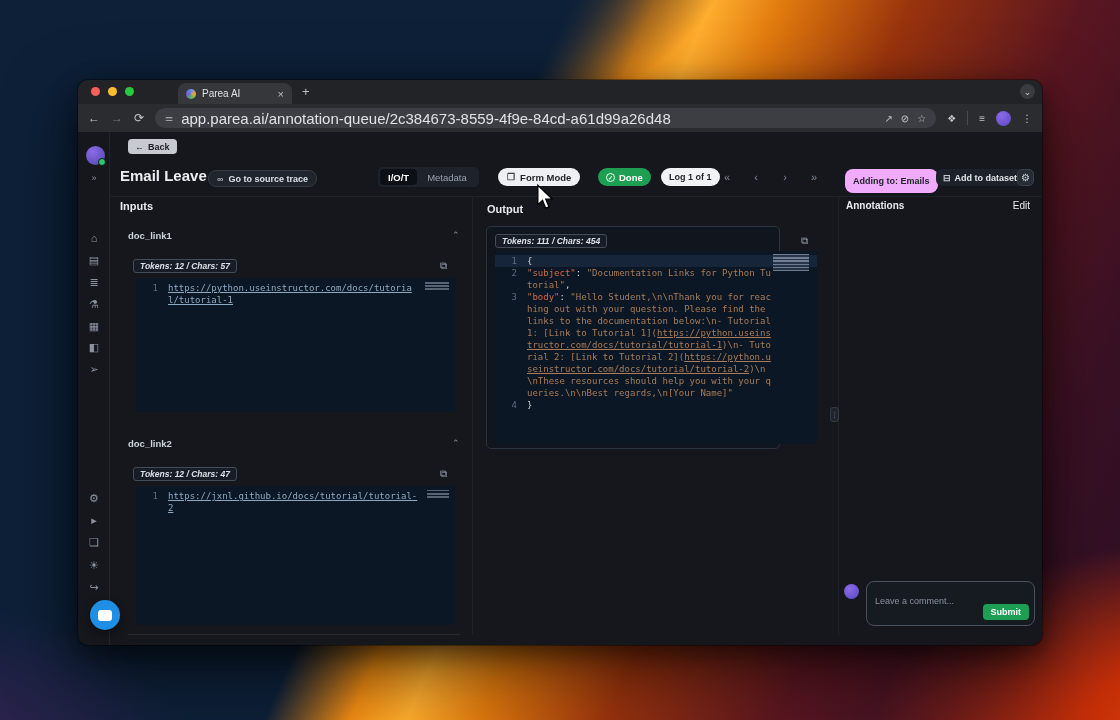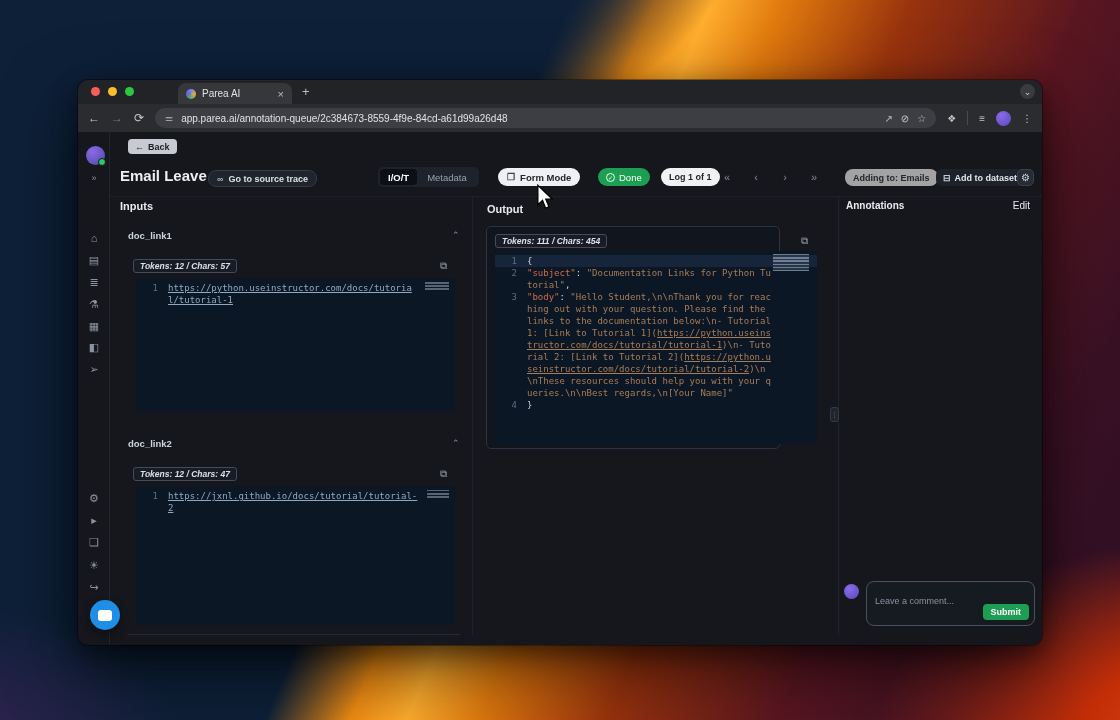--- a/index.html
+++ b/index.html
@@ -33,21 +33,21 @@
   .newtab { position:absolute; left:224px; top:4px; font-size:13px; }
   .win-chevron { position:absolute; right:7px; top:4px; width:15px; height:15px; border-radius:50%;
     background:#3a3b3f; color:#c8cbd0; font-size:9px; display:flex; align-items:center; justify-content:center; }
 
   .toolbar { position:absolute; left:0; top:24px; right:0; height:28px; background:#2b2c30;
     display:flex; align-items:center; padding:0 10px; gap:11px; }
   .nav-ic { font-size:12px; color:#c0c3c9; } .nav-ic.dim { color:#74777d; }
   .urlpill { flex:1; height:20px; background:#3d3e43; border-radius:10px;
     display:flex; align-items:center; padding:0 10px; gap:8px; min-width:0; }
   .tune { font-size:9px; color:#b9bdc4; }
-  .url-text { font-size:10px; color:#dfe1e5; white-space:nowrap; overflow:hidden; flex:1; }
+  .url-text { font-size:15px; color:#dfe1e5; white-space:nowrap; overflow:hidden; flex:1; }
   .pill-ic { font-size:10px; color:#c0c3c9; }
   .tb-sep { width:1px; height:14px; background:#4a4b4f; }
   .tb-avatar { width:15px; height:15px; border-radius:50%;
     background:radial-gradient(circle at 35% 30%, #8b6ae8, #5a48c0); }
 
   
   .side { position:absolute; left:0; top:52px; bottom:0; width:32px; border-right:1px solid #22252c; background:#15171d; }
   .side-avatar { position:absolute; left:8px; top:14px; width:19px; height:19px; border-radius:50%;
     background:radial-gradient(circle at 35% 30%, #8b6ae8, #4f46a8); }
   .side-avatar::after { content:""; position:absolute; right:-1px; bottom:-1px; width:6px; height:6px;
@@ -67,27 +67,27 @@
     font-size:9px; font-weight:bold; color:#dde1e7; }
   .trace-btn .gl { font-size:9px; color:#aeb5c0; }
   .segmented { position:absolute; left:300px; top:87px; height:20px; background:#1d222b; border-radius:5px;
     display:inline-flex; align-items:center; padding:2px; }
   .seg { font-size:9.5px; color:#99a1ae; padding:0 10px; height:16px; display:flex; align-items:center; border-radius:4px; }
   .seg.active { background:#0c0f15; color:#ffffff; font-weight:bold; padding:4px 8px; }
   .form-btn { position:absolute; left:420px; top:88px; height:18px; background:#eef0f3; border-radius:9px;
     display:inline-flex; align-items:center; padding:0 9px; gap:5px; font-size:9.5px; font-weight:bold; color:#23262b; }
   .form-btn .gl { font-size:9px; color:#3b3f46; }
   .done-btn { position:absolute; left:520px; top:88px; height:18px; background:#1e9e53; border-radius:9px;
-    display:inline-flex; align-items:center; padding:0 8px; gap:4px; font-size:9.5px; font-weight:normal; color:#fff; }
+    display:inline-flex; align-items:center; padding:0 8px; gap:4px; font-size:9.5px; font-weight:bold; color:#fff; }
   .check-circle { width:9px; height:9px; border:1px solid #eafff2; border-radius:50%;
     display:flex; align-items:center; justify-content:center; font-size:6px; color:#eafff2; }
   .log-btn { position:absolute; left:583px; top:88px; height:18px; background:#f1f2f4; border-radius:9px;
     display:inline-flex; align-items:center; padding:0 8px; font-size:9px; font-weight:bold; color:#23262b; }
   .nav-arrow { position:absolute; top:91px; width:16px; text-align:center; font-size:11px; color:#838b99; }
-  .adding-btn { position:absolute; left:767px; top:89px; height:17px; background:#a3a3a3; border-radius:8px;
+  .adding-btn { position:absolute; left:767px; top:89px; height:24px; background:#f0abfc; border-radius:8px;
     display:inline-flex; align-items:center; padding:0 8px; font-size:9px; font-weight:bold; color:#23262b; }
   .dataset-btn { position:absolute; left:858px; top:89px; height:17px; background:#1d212a; border-radius:6px;
     display:inline-flex; align-items:center; padding:0 7px; gap:4px; font-size:9px; font-weight:bold; color:#e3e6ea; }
   .dataset-btn .gl { font-size:9px; color:#c4c9d2; }
   .hdr-gear { position:absolute; left:939px; top:89px; width:17px; height:17px; background:#262b34;
     border:1px solid #3a414d; border-radius:5px; display:flex; align-items:center; justify-content:center;
     font-size:10px; color:#cfd4db; }
 
   
   .vdiv1 { position:absolute; left:394px; top:117px; bottom:10px; width:1px; background:#1e222a; }

